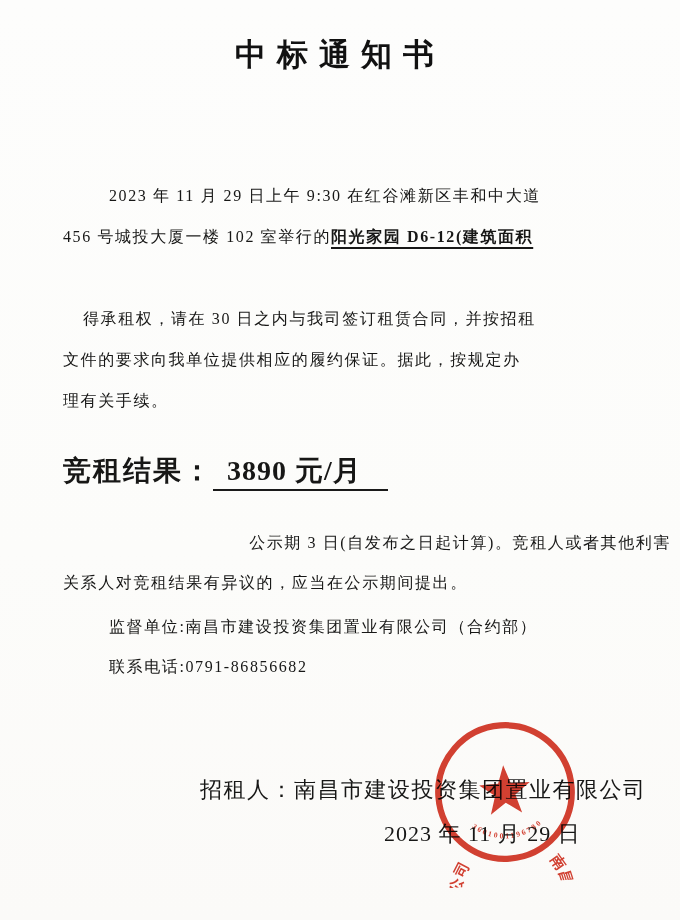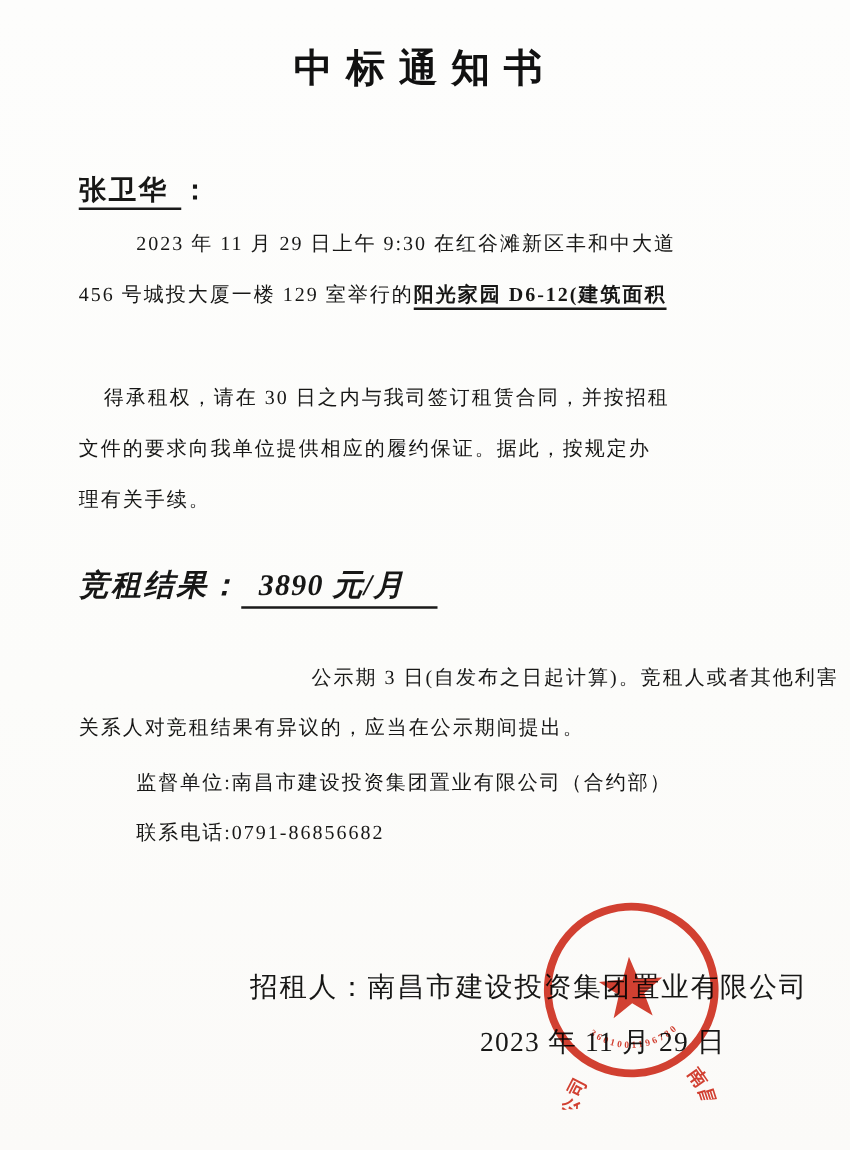--- a/index.html
+++ b/index.html
@@ -18,46 +18,45 @@
   .addressee .name{border-bottom:2px solid #1a1a1a;padding:0 10px 2px 0;}
   .bodyline{left:63px;width:562px;font-size:16px;line-height:30px;letter-spacing:1.6px;white-space:nowrap;}
   .indent{padding-left:46px;}
   .em{font-weight:700;text-decoration:underline;text-underline-offset:5px;text-decoration-thickness:2px;}
   .l1{top:181px;}
   .l2{top:222px;}
   .l3{top:263px;}
   .l4{top:304px;margin-left:20px;}
   .l5{top:345px;}
   .l6{top:386px;}
-  .result{top:452px;left:63px;font-size:24px;font-weight:700;letter-spacing:2px;font-style:italic;}
+  .result{top:452px;left:63px;font-size:28px;font-weight:700;letter-spacing:2px;}
   .result .value{border-bottom:2px solid #1a1a1a;padding:0 26px 3px 14px;letter-spacing:1px;}
   .n1{top:528px;text-align:right;}
   .n2{top:568px;}
   .sup{top:612px;}
   .tel{top:652px;}
   .lessor{top:775px;left:200px;font-size:22px;letter-spacing:1.5px;white-space:nowrap;}
   .date{top:819px;left:384px;font-size:22px;letter-spacing:1px;white-space:nowrap;}
   .seal{
     top:700px;left:416px;width:178px;height:184px;
     mix-blend-mode:multiply;opacity:.93;transform:rotate(-4deg);
   }
   .seal text{font-family:"Liberation Serif","DejaVu Serif",serif;}
 </style>
 </head>
 <body>
 
 <div class="page">
 
   <div class="abs doc-title">中标通知书</div>
 
-  <div class="abs addressee"><span class="name">张卫华</span><span>：</span></div>
 
   <div class="abs bodyline l1 indent">2023 年 11 月 29 日上午 9:30 在红谷滩新区丰和中大道</div>
 
-  <div class="abs bodyline l2"><span>456 号城投大厦一楼 129 室举行的</span><span class="em">阳光家园 D6-12(建筑面积</span></div>
+  <div class="abs bodyline l2"><span>456 号城投大厦一楼 102 室举行的</span><span class="em">阳光家园 D6-12(建筑面积</span></div>
 
 
   <div class="abs bodyline l4">得承租权，请在 30 日之内与我司签订租赁合同，并按招租</div>
   <div class="abs bodyline l5">文件的要求向我单位提供相应的履约保证。据此，按规定办</div>
   <div class="abs bodyline l6">理有关手续。</div>
 
   <div class="abs result"><span>竞租结果：</span><span class="value">3890 元/月</span></div>
 
   <div class="abs bodyline n1 indent">公示期 3 日(自发布之日起计算)。竞租人或者其他利害</div>
   <div class="abs bodyline n2">关系人对竞租结果有异议的，应当在公示期间提出。</div>

